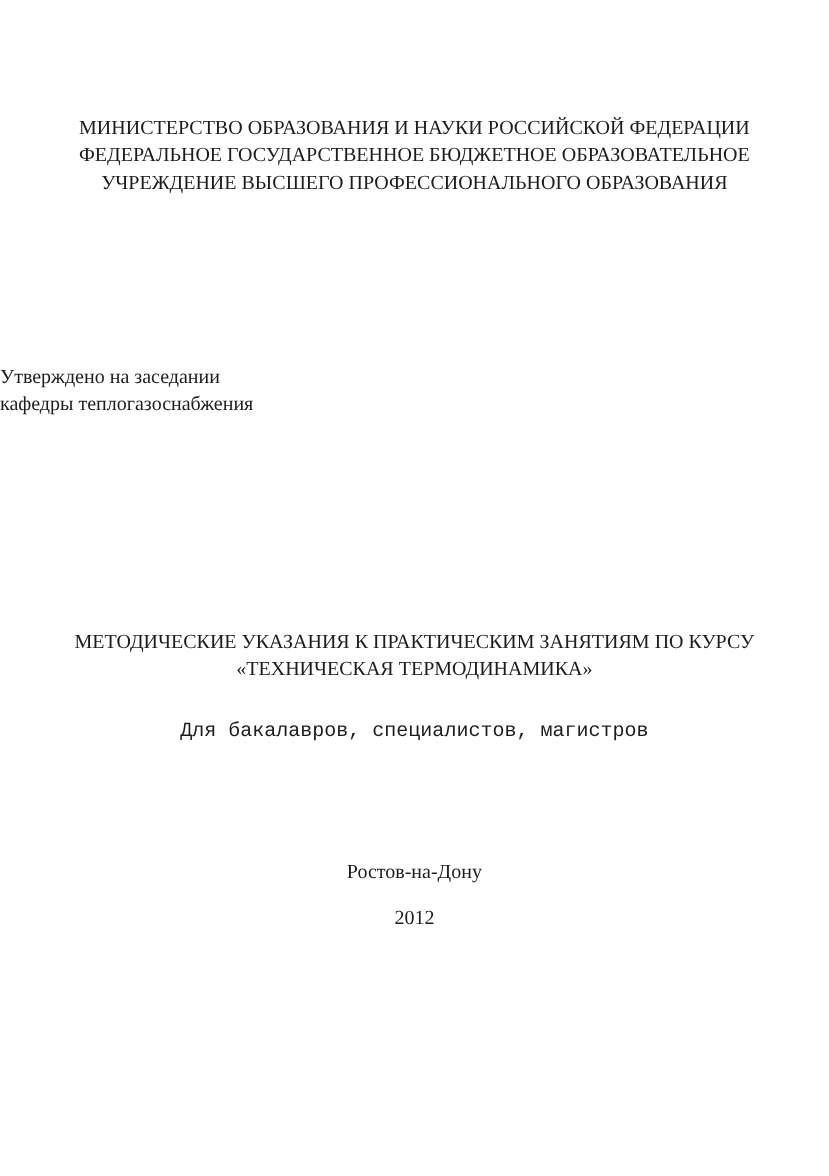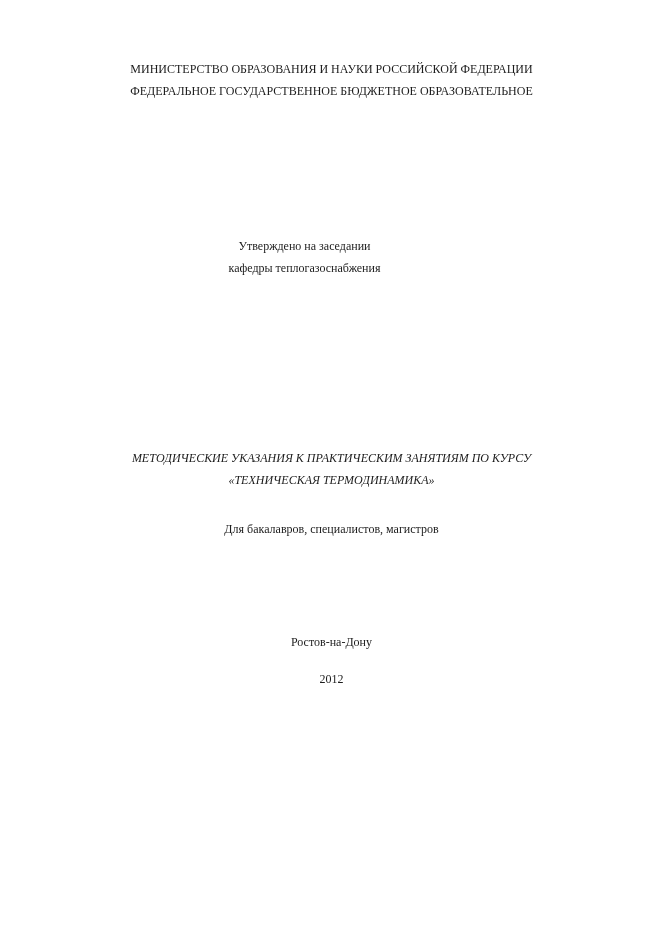--- a/index.html
+++ b/index.html
@@ -6,55 +6,56 @@
     margin: 0;
     padding: 0;
     background: #ffffff;
   }
   .page {
     position: relative;
     width: 663px;
     height: 776px;
     margin: 0 auto;
     box-sizing: border-box;
-    padding-top: 58px;
+    padding-top: 92px;
     background: #ffffff;
     font-family: "Liberation Serif", "DejaVu Serif", serif;
-    font-size: 12px;
+    font-size: 16px;
     line-height: 22px;
     color: #1c1c1c;
     overflow: hidden;
   }
   .center { text-align: center; }
   .ministry { margin-top: 0; }
   .institution { }
   .approval {
     margin-top: 133px;
-    text-align: center;
+    text-align: left;
     padding-right: 54px;
   }
-  .title { margin-top: 168px; font-style: italic; }
-  .audience { margin-top: 27px; }
+  .title { margin-top: 168px; }
+  .audience { margin-top: 27px; font-family: Liberation Mono, monospace; }
   .city { margin-top: 91px; }
   .year { margin-top: 15px; text-align: center; }
   .u {
     text-decoration: underline;
     text-underline-offset: 2px;
     text-decoration-thickness: 1px;
   }
 </style>
 </head>
 <body style="background: rgb(255, 255, 255);">
 
 <div class="page" style="background: rgb(255, 255, 255); color: rgb(28, 28, 28);">
 
   <div class="center ministry">МИНИСТЕРСТВО ОБРАЗОВАНИЯ И НАУКИ РОССИЙСКОЙ ФЕДЕРАЦИИ</div>
 
   <div class="center institution">
     <div>ФЕДЕРАЛЬНОЕ ГОСУДАРСТВЕННОЕ БЮДЖЕТНОЕ ОБРАЗОВАТЕЛЬНОЕ</div>
+    <div>УЧРЕЖДЕНИЕ ВЫСШЕГО ПРОФЕССИОНАЛЬНОГО ОБРАЗОВАНИЯ</div>
   </div>
 
   <div class="approval">
     <div>Утверждено на заседании</div>
     <div>кафедры теплогазоснабжения</div>
   </div>
 
   <div class="center title">
     <div>МЕТОДИЧЕСКИЕ УКАЗАНИЯ К ПРАКТИЧЕСКИМ ЗАНЯТИЯМ ПО КУРСУ</div>
     <div>«ТЕХНИЧЕСКАЯ ТЕРМОДИНАМИКА»</div>

